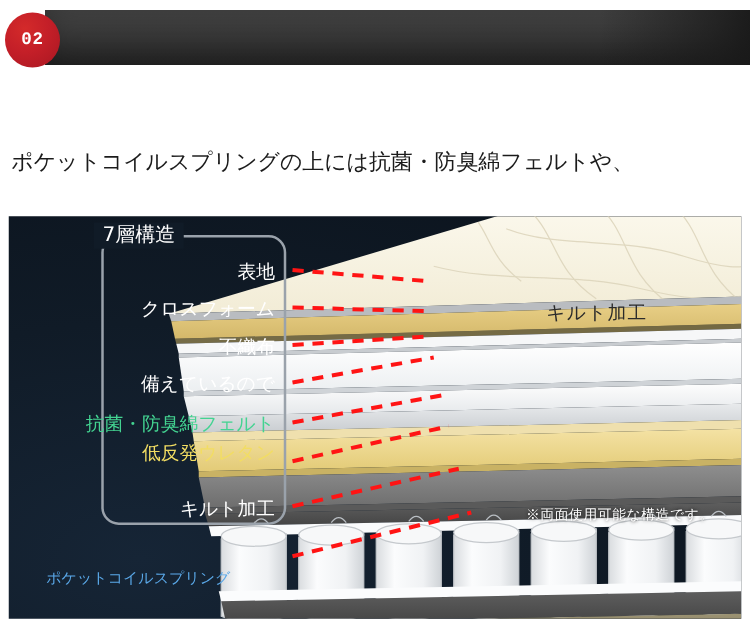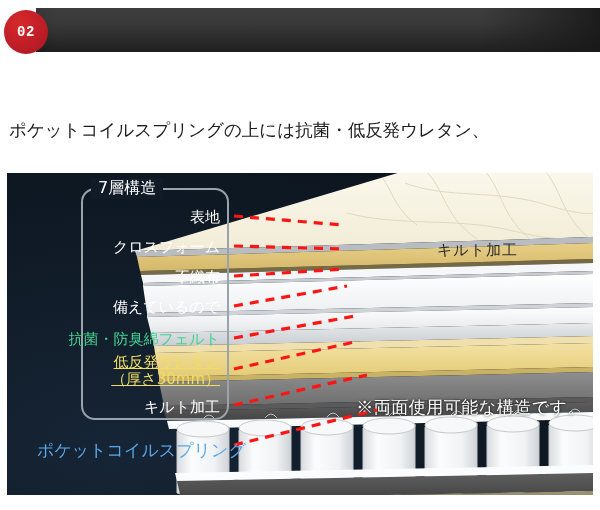--- a/index.html
+++ b/index.html
@@ -64,79 +64,79 @@
   .m-svg{position:absolute;left:0;top:0;}
 
   .kilt-label{
     position:absolute;left:430px;top:68px;
     color:#2b2b2b;font-size:15px;letter-spacing:1px;
     font-family:"DejaVu Sans","Liberation Sans",sans-serif;
     white-space:nowrap;
   }
 
   .note{
-    position:absolute;right:8px;bottom:2px;
-    color:#ffffff;font-size:17px;letter-spacing:.5px;
+    position:absolute;right:22px;bottom:2px;
+    color:#ffffff;font-size:11px;letter-spacing:.5px;
     font-family:Liberation Serif, serif;
     white-space:nowrap;
     text-shadow:0 0 3px rgba(0,0,0,.9);
   }
 
   
   .bracket{
     position:absolute;left:74px;top:15px;width:148px;height:232px;
     border:2px solid #9aa2ab;border-radius:14px;
     box-sizing:border-box;
   }
   .bracket-title{
-    position:absolute;left:84px;top:5px;
+    position:absolute;left:68px;top:5px;
     background:#101b27;
     padding:0 7px;
     color:#ffffff;font-size:16px;
     font-family:"DejaVu Sans","Liberation Sans",sans-serif;
     white-space:nowrap;z-index:5;
   }
 
   
   .labels{
     position:absolute;left:0;top:0;width:214px;
     text-align:right;
   }
   .lbl{
     position:absolute;right:1px;
     font-size:15px;line-height:17px;
     white-space:nowrap;
     font-family:"DejaVu Sans","Liberation Sans",sans-serif;
   }
   .lbl.two{line-height:17px;}
-  .lbl .l2{display:block;text-decoration:underline;}
+  .lbl .l2{display:block;}
 
   .coil-lbl{
-    position:absolute;left:30px;top:270px;
-    color:#5aa8e8;font-size:17px;line-height:18px;
-    font-family:Liberation Mono, monospace;
+    position:absolute;left:30px;top:280px;
+    color:#5aa8e8;font-size:12px;line-height:18px;
+    font-family:Liberation Serif, serif;
     white-space:nowrap;
   }
   .coil-lbl span{display:block;}
 
   
   .dashes{position:absolute;left:0;top:0;width:586px;height:322px;pointer-events:none;}
 </style>
 </head>
 <body>
 
 <div class="header">
   <div class="header-bar"></div>
   <div class="badge">
     <div class="badge-num">02</div>
   </div>
 </div>
 
 <div class="copy">
-  <span>ポケットコイルスプリングの上には抗菌・低反発ウレタン、</span>
+  <span>ポケットコイルスプリングの上には抗菌・防臭綿フェルトや、</span>
   <span>厚さ３０㎜の低反発ウレタンによる７重のクッション層を</span>
   <span>備えているので、底付きやバネ当たりの無い</span>
   <span>ソフトな触り心地が特徴です。</span>
 </div>
 
 <div class="diagram">
 
   <div class="mattress">
     <svg class="m-svg" width="586" height="322" viewBox="0 0 586 322">
       <defs>
@@ -279,21 +279,20 @@
   <div class="bracket-title">7層構造</div>
 
   <div class="labels">
     <div class="lbl" style="top:36px;color:#ffffff">表地</div>
     <div class="lbl" style="top:66px;color:#ffffff">クロスフォーム</div>
     <div class="lbl" style="top:96px;color:#ffffff">不織布</div>
     <div class="lbl" style="top:126px;color:#ffffff">備えているので</div>
     <div class="lbl" style="top:158px;color:#43d391">抗菌・防臭綿フェルト</div>
     <div class="lbl two" style="top:181px;color:#f2dd63">
       <span class="l2">低反発ウレタン</span>
-      <span class="l2">（厚さ30mm）</span>
     </div>
     <div class="lbl" style="top:226px;color:#ffffff">キルト加工</div>
   </div>
 
   <div class="coil-lbl">
     <span>ポケットコイルスプリング</span>
   </div>
 
 </div>
 

